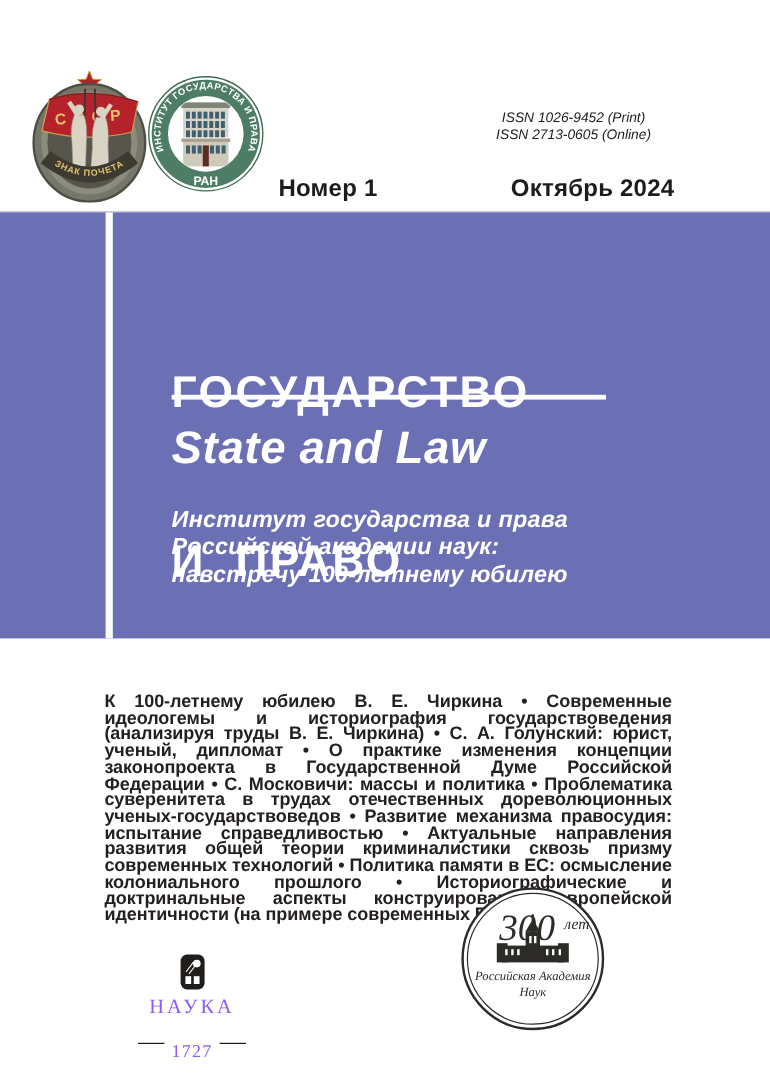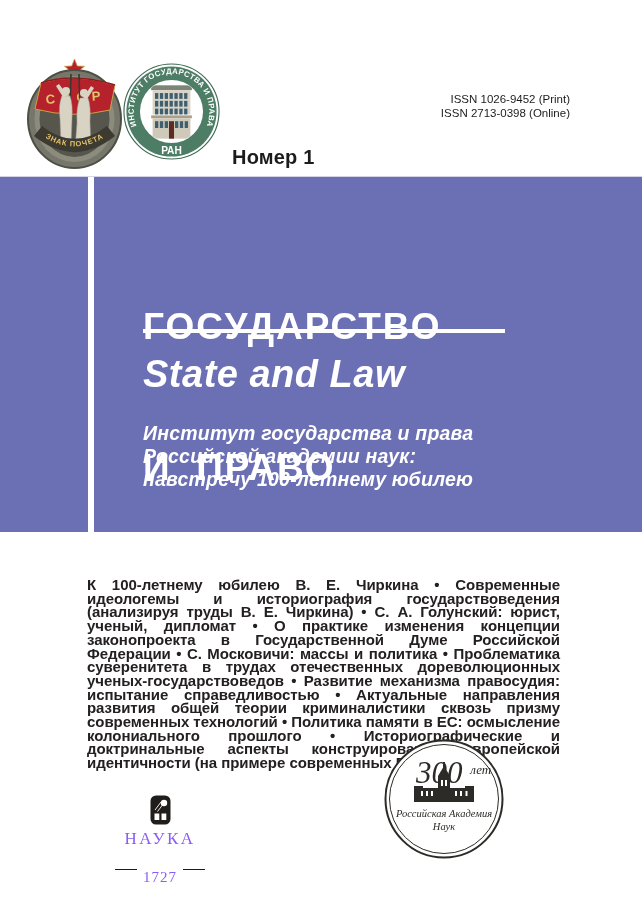--- a/index.html
+++ b/index.html
@@ -8,22 +8,22 @@
     font-family:"Liberation Sans",sans-serif;
   }
   
   .order-badge{position:absolute;left:25px;top:59px;width:99px;height:110px;}
   .inst-logo{position:absolute;left:123px;top:63px;width:97px;height:97px;}
   .issue-number{
     position:absolute;left:232px;top:146px;font-size:20px;font-weight:bold;color:#1c1c1c;
     letter-spacing:0.2px;
   }
   .issn-block{
-    position:absolute;right:72px;top:92px;width:160px;text-align:right;
-    font-size:11.5px;line-height:14px;color:#1c1c1c;
+    position:absolute;right:84px;top:92px;width:160px;text-align:center;
+    font-size:11.5px;line-height:14px;color:#1c1c1c;font-style:italic;
   }
   .issue-month{
     position:absolute;right:80px;top:146px;font-size:20px;font-weight:bold;color:#1c1c1c;
     letter-spacing:0.2px;
   }
   
   .masthead{
     position:absolute;left:0;top:176px;width:642px;height:355px;background:#6b6fb3;
     border-top:1px solid #d4d4e6;
   }
@@ -158,23 +158,24 @@
     <text font-family="Liberation Sans,sans-serif" font-size="8" font-weight="bold" fill="#ffffff" letter-spacing="0.4">
       <textPath href="#ring-arc" startOffset="50%" text-anchor="middle">ИНСТИТУТ ГОСУДАРСТВА И ПРАВА</textPath>
     </text>
     <text x="50" y="94" text-anchor="middle" font-family="Liberation Sans,sans-serif" font-size="10.5" font-weight="bold" fill="#ffffff">РАН</text>
   </svg>
 
   <div class="issue-number">Номер 1</div>
 
   <div class="issn-block">
     <div>ISSN 1026-9452 (Print)</div>
-    <div>ISSN 2713-0398 (Online)</div>
+    <div>ISSN 2713-0605 (Online)</div>
   </div>
 
+  <div class="issue-month">Октябрь 2024</div>
 
   <div class="masthead">
     <div class="divider-v"></div>
     <div class="title-ru">
       <div class="masthead-title-line">ГОСУДАРСТВО</div>
       <div class="masthead-title-line">И  ПРАВО</div>
     </div>
     <div class="title-rule"></div>
     <div class="title-en">State and Law</div>
     <div class="subtitle">

